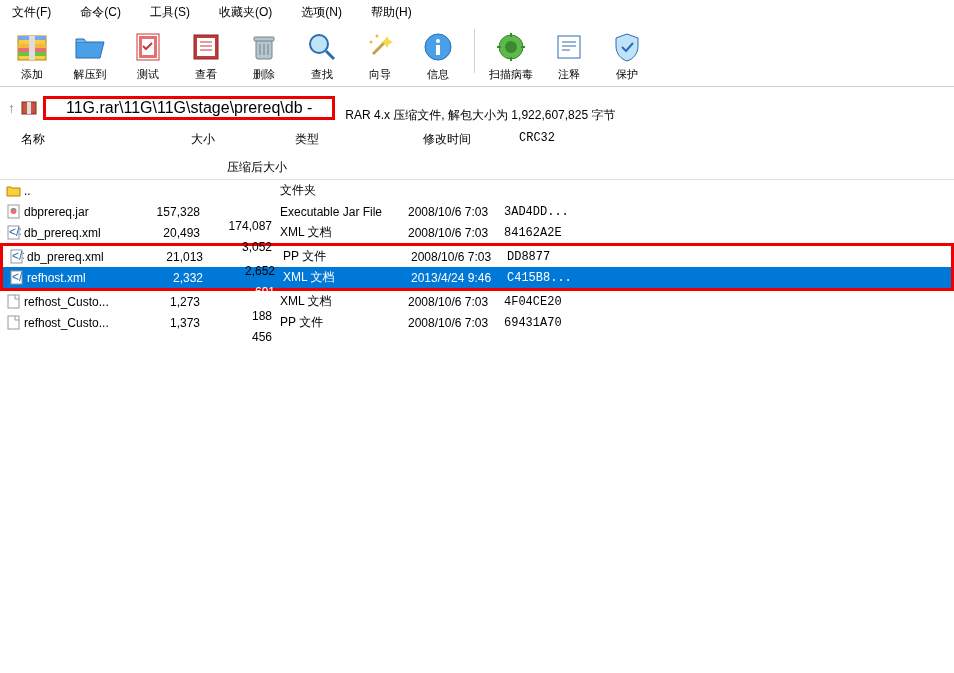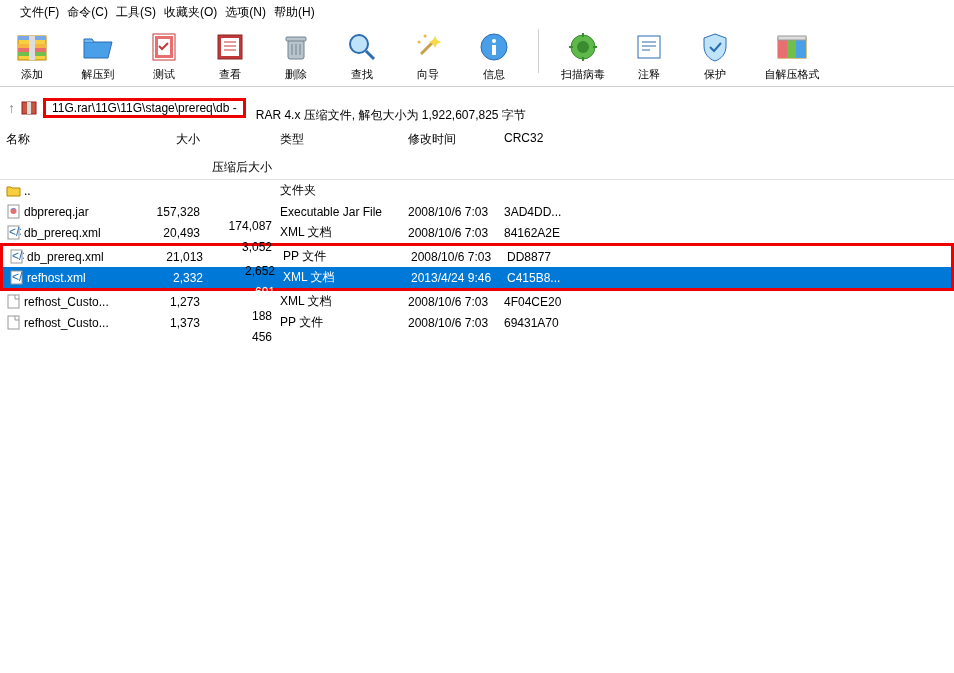--- a/index.html
+++ b/index.html
@@ -1,34 +1,34 @@
 <!DOCTYPE html>
 <html><head>
 <meta charset="utf-8">
 <style>
 * { margin: 0; padding: 0; box-sizing: border-box; font-family: "Microsoft YaHei", "Segoe UI", sans-serif; font-size: 12px; }
 body { background: #fff; width: 954px; height: 673px; overflow: hidden; display: flex; flex-direction: column; }
-.menubar { display: flex; padding: 2px 16px; gap: 0; color: #000; }
+.menubar { display: flex; padding: 2px 8px; gap: 21px; color: #000; }
 .menubar span { padding: 2px 4px; }
-.toolbar { display: flex; align-items: flex-start; padding: 4px 8px; gap: 18px; border-bottom: 1px solid #d0d0d0; }
+.toolbar { display: flex; align-items: flex-start; padding: 4px 8px; gap: 10px; border-bottom: 1px solid #d0d0d0; }
 .tool-btn { display: flex; flex-direction: column; align-items: center; gap: 2px; width: 48px; cursor: pointer; }
 .tool-icon { width: 36px; height: 36px; display: flex; align-items: center; justify-content: center; }
 .tool-label { font-size: 11px; color: #000; }
 .pathbar { display: flex; align-items: center; gap: 6px; padding: 4px 8px; }
 .up-arrow { color: #888; font-size: 14px; }
 .archive-icon { width: 16px; height: 16px; }
-.path-highlight { border: 3px solid #ee0000; padding: 0 6px; background: #fff; font-size: 12px; display: inline-block; }
+.path-highlight { border: 3px solid #ee0000; padding: 0 20px; background: #fff; font-size: 16px; display: inline-block; }
 .path-status { font-size: 12px; margin-left: 4px; margin-top: 16px; }
-.headers { display: flex; background: #fff; border-bottom: 1px solid #e0e0e0; padding: 3px 0; font-size: 12px; color: #000; }
+.headers { display: flex; background: #fff; border-bottom: 1px solid #e0e0e0; padding: 3px 15px; font-size: 12px; color: #000; }
 .col-name { width: 148px; padding-left: 6px; }
 .col-size { width: 60px; text-align: right; padding-right: 8px; }
 .col-packed { width: 72px; text-align: right; padding-right: 8px; margin-top: 28px; }
 .col-type { width: 128px; }
 .col-date { width: 96px; }
-.col-crc { width: 100px; }
+.col-crc { width: 100px; font-family: Liberation Mono, monospace; }
 .rows { flex: 1; overflow: auto; }
 .row { display: flex; align-items: center; height: 21px; font-size: 12px; }
 .row .col-name { display: flex; align-items: center; gap: 3px; }
 .row.selected { background: #0078d7; color: #fff; }
 .file-icon { width: 15px; height: 15px; flex-shrink: 0; }
 .file-name { white-space: nowrap; overflow: hidden; text-overflow: ellipsis; }
 .tool-btn-wide { width: 70px; }
 svg { display: block; }
 </style>
 </head>
@@ -159,32 +159,20 @@
     <span class="tool-label">注释</span>
   </div>
   <div class="tool-btn">
     <div class="tool-icon">
       <svg width="34" height="34" viewBox="0 0 34 34">
           <path d="M17 4l11 4v8c0 8-5 13-11 15-6-2-11-7-11-15V8z" fill="#bfe3f8" stroke="#2b6db3"></path>
           <path d="M12 17l4 4 7-8" stroke="#2b6db3" stroke-width="2" fill="none"></path>
         </svg>
     </div>
     <span class="tool-label">保护</span>
-  </div>
-  <div class="tool-btn tool-btn-wide">
-    <div class="tool-icon">
-      <svg width="34" height="34" viewBox="0 0 34 34">
-          <rect x="3" y="8" width="28" height="20" fill="#f7cf3f" stroke="#b98600"></rect>
-          <rect x="3" y="8" width="9" height="20" fill="#e76f6f"></rect>
-          <rect x="12" y="8" width="9" height="20" fill="#6fbf4a"></rect>
-          <rect x="21" y="8" width="10" height="20" fill="#4aa0e8"></rect>
-          <rect x="3" y="6" width="28" height="4" fill="#ddd" stroke="#999"></rect>
-        </svg>
-    </div>
-    <span class="tool-label">自解压格式</span>
   </div>
 </div>
 
 <div class="pathbar">
   <span class="up-arrow">↑</span>
   <span class="archive-icon">
     <svg width="16" height="16" viewBox="0 0 16 16">
         <rect x="1" y="2" width="14" height="12" fill="#c8553d" stroke="#8a2626"></rect>
         <rect x="6" y="2" width="4" height="12" fill="#ddd"></rect>
       </svg>

